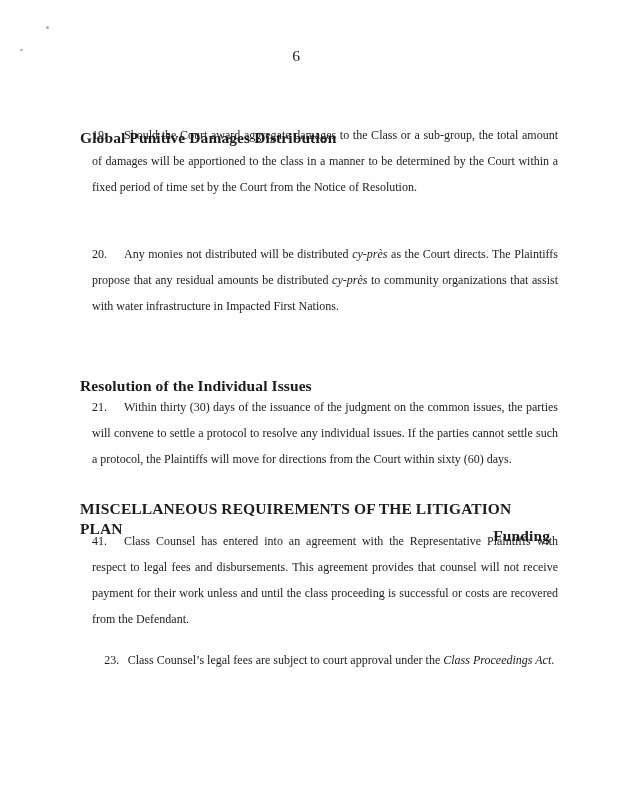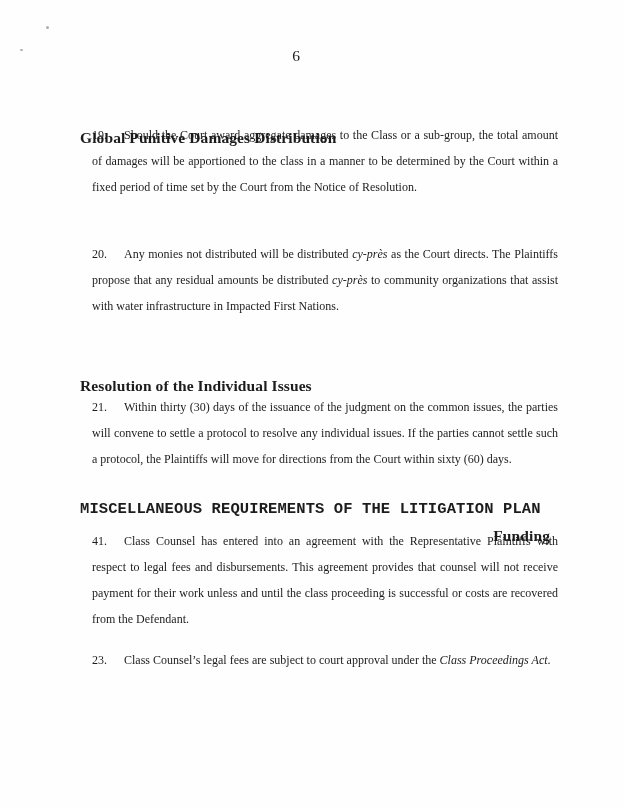--- a/index.html
+++ b/index.html
@@ -39,36 +39,36 @@
     width: 470px;
     font-weight: bold;
     font-size: 15.5px;
     line-height: 20px;
     letter-spacing: 0.1px;
     margin-top: 44px;
   }
   .h-global     { top: 84px; }
   .h-funds      { top: 209px; }
   .h-resolution { top: 332px; }
-  .h-misc       { top: 455px; font-family: Liberation Mono, monospace; }
+  .h-misc       { top: 455px; }
   .h-funding    { top: 482px; text-align: right; }
   .para {
     position: absolute;
     left: 80px;
     width: 466px;
     margin: 12px;
     font-size: 12px;
     line-height: 26px;
     text-align: justify;
   }
   .p19 { top: 110px; }
   .p20 { top: 229px; }
   .p21 { top: 382px; }
   .p22 { top: 516px; }
-  .p23 { top: 635px; text-align: left; }
+  .p23 { top: 635px; text-align: center; }
   .pnum {
     display: inline-block;
     width: 32px;
     font-style: normal;
   }
   .para em {
     font-style: italic;
   }
 </style>
 </head>

